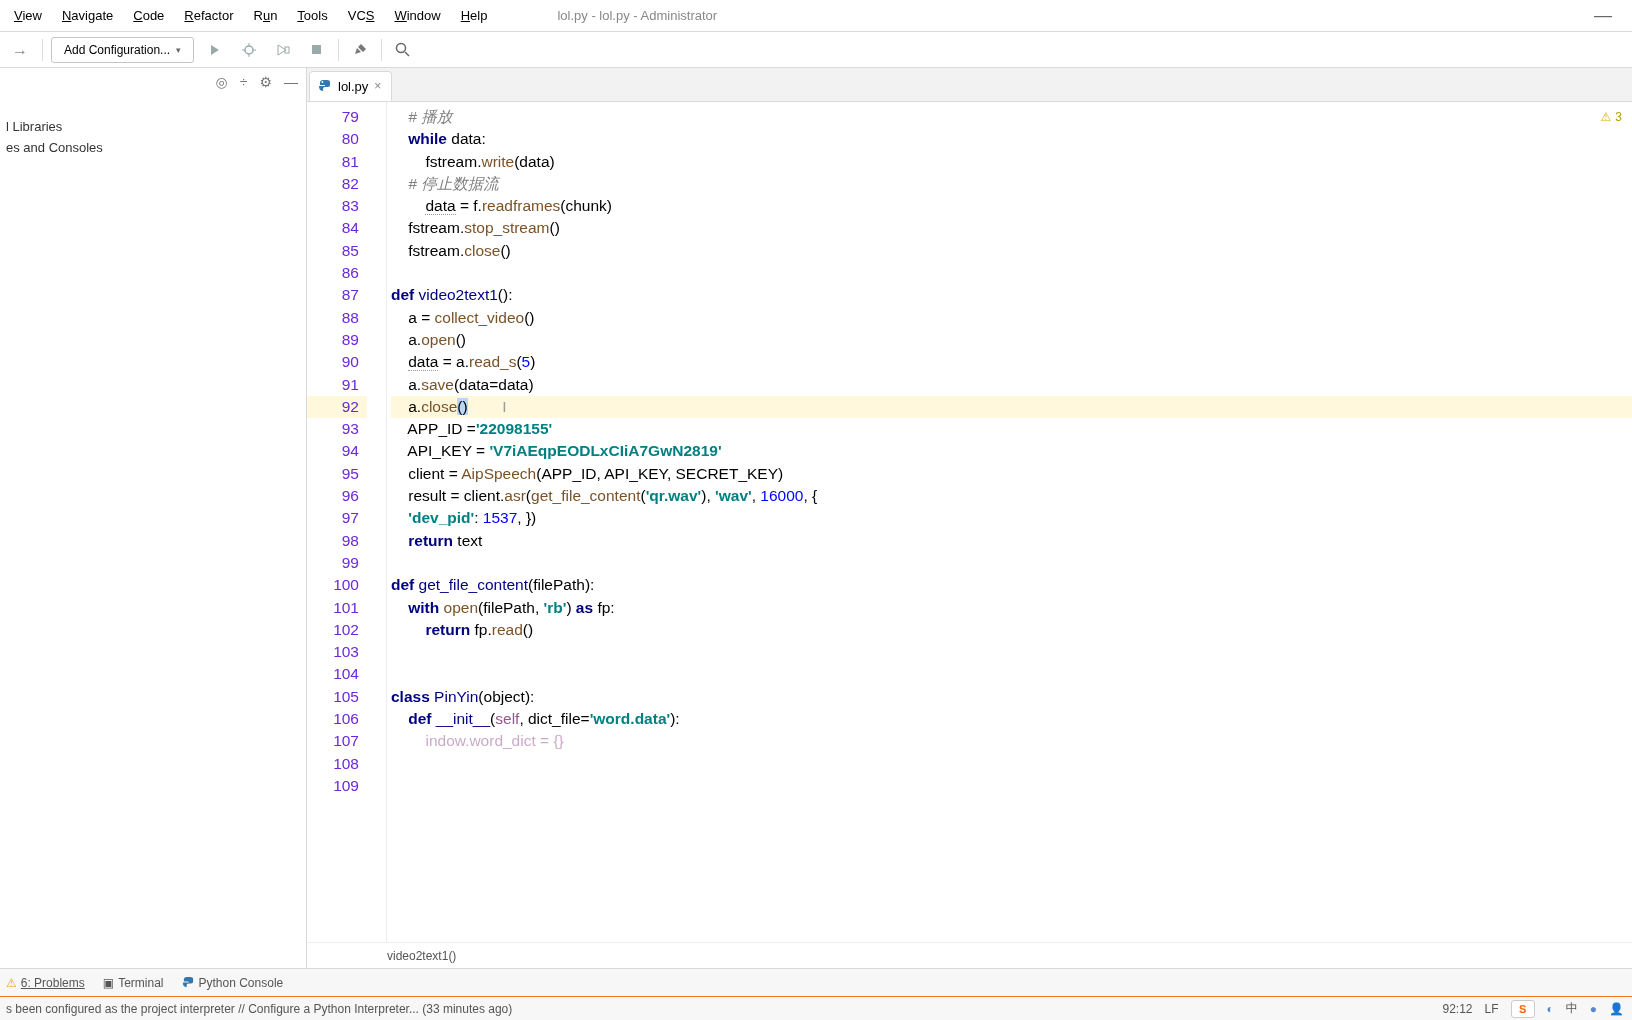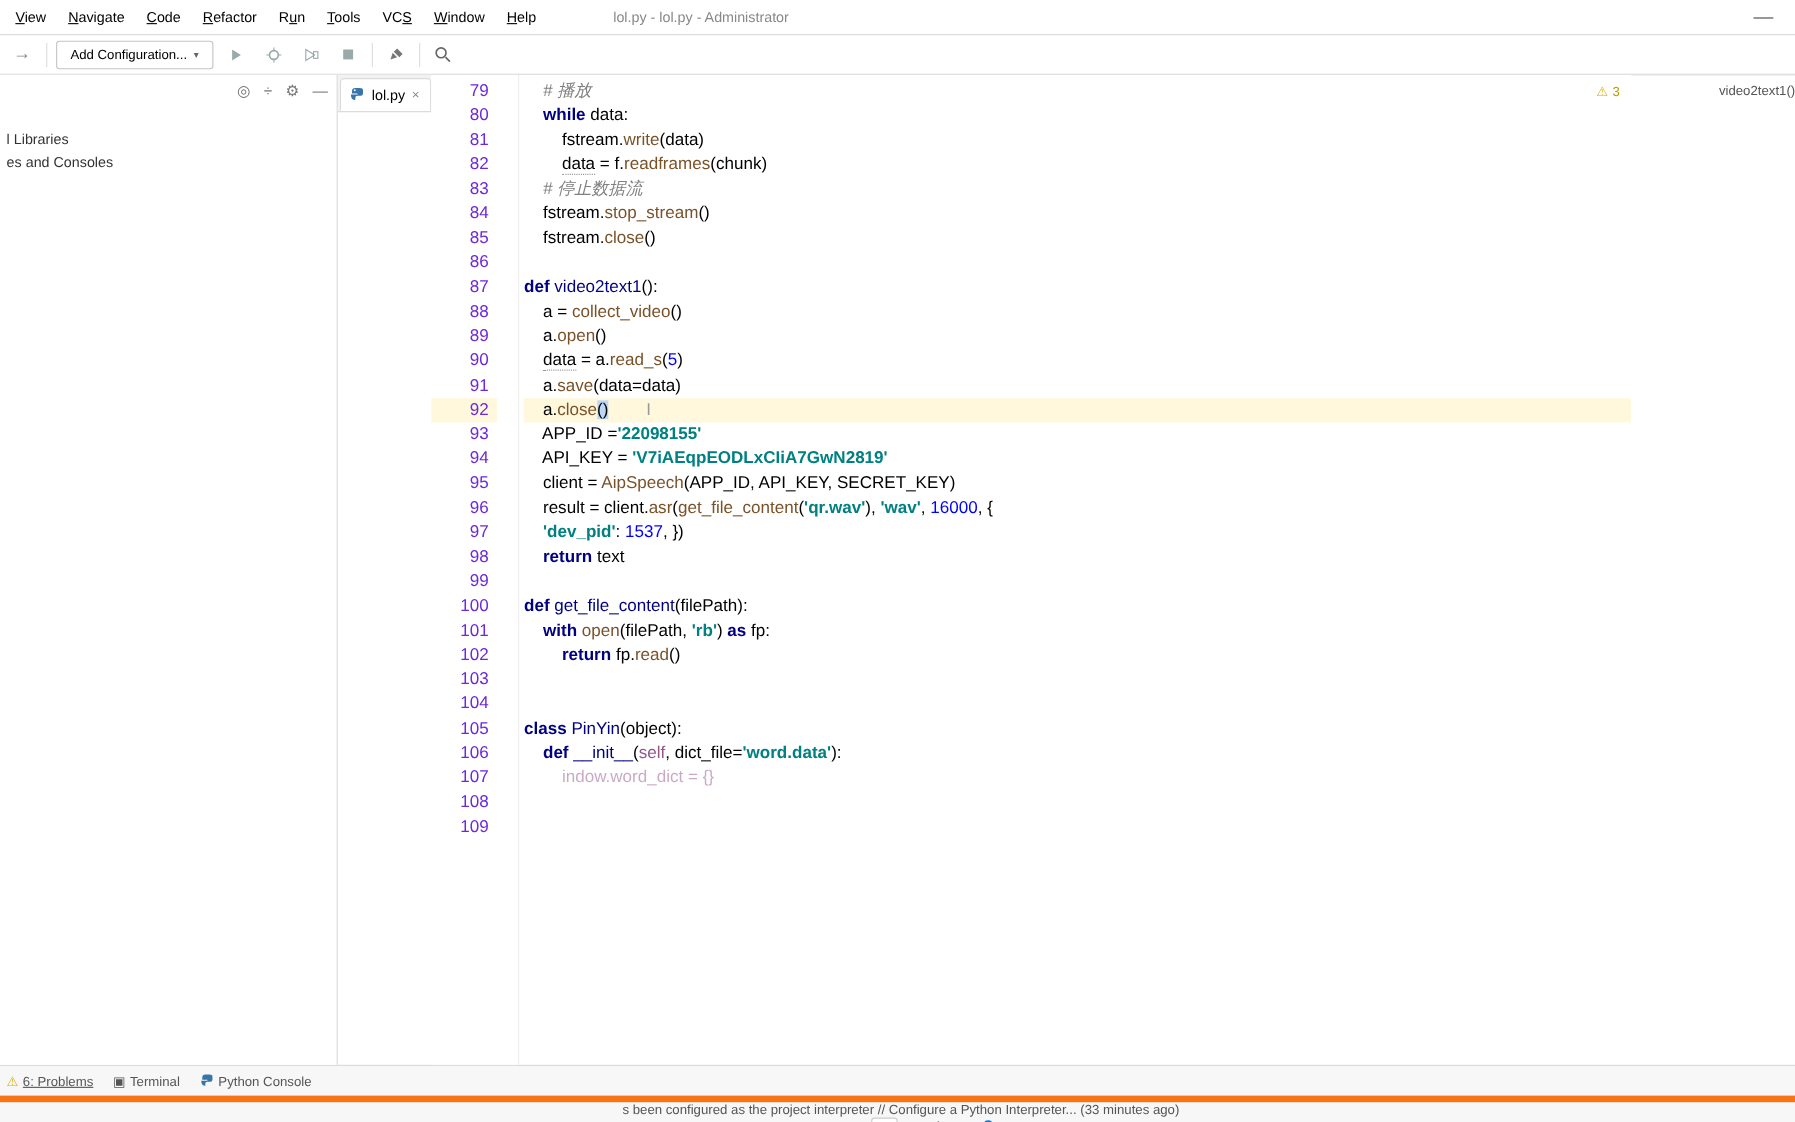--- a/index.html
+++ b/index.html
@@ -16,21 +16,21 @@
 .toolbar .config-btn::after { content: '▾'; font-size: 9px; color: #666; }
 .toolbar .icon-btn { width: 26px; height: 26px; display:flex;align-items:center;justify-content:center; color: #aaa; }
 .toolbar .sep { width: 1px; height: 22px; background: #ddd; }
 
 .main-area { display: flex; height: calc(100% - 32px - 36px - 28px - 24px); }
 .project-panel { width: 307px; border-right: 1px solid #d9d9d9; background:#fff; position: relative; }
 .project-icons { position: absolute; top: 6px; right: 8px; display: flex; gap: 12px; color: #777; font-size: 14px; }
 .project-tree { padding-top: 48px; padding-left: 6px; font-size: 13px; color: #333; }
 .project-tree .item { padding: 3px 0; white-space: nowrap; overflow: hidden; }
 
-.editor-area { flex: 1; display: flex; flex-direction: row; }
+.editor-area { flex: 1; display: flex; flex-direction: column; }
 .tabs-row { height: 34px; display: flex; align-items: flex-end; border-bottom: 1px solid #d9d9d9; background: #f2f2f2; }
 .tab { height: 30px; background: #fff; border: 1px solid #d9d9d9; border-bottom: 1px solid #fff; padding: 0 10px 0 8px; display:flex; align-items:center; gap:6px; font-size:13px; border-radius: 4px 4px 0 0; margin-left:2px;}
 .tab .file-icon { width:14px; height:14px; display:inline-flex; align-items:center; justify-content:center;}
 .tab .close { color:#888; font-size:12px; }
 
 .editor-body { flex:1; display:flex; overflow:hidden; position: relative; font-family: 'Consolas', 'Courier New', monospace; font-size: 15.5px; }
 .gutter { width: 60px; text-align: right; color: #6d28d9; padding-top: 4px; user-select:none; background:#fff; }
 .gutter .ln { height: 22.3px; line-height: 22.3px; padding-right: 8px; }
 .fold-bar { width: 20px; border-right: 1px solid #eee; background:#fff; }
 .code { flex:1; padding-top:4px; padding-left: 4px; position: relative;}
@@ -49,21 +49,21 @@
 .selbg { background: #bcd6f5; }
 
 .warning-badge { position: absolute; top: 8px; right: 10px; display: flex; align-items:center; gap:4px; color:#b5a100; font-size: 12px;}
 .warning-badge .wi { color: #d9a900;}
 
 .breadcrumb-bar { height: 26px; border-top: 1px solid #eee; padding-left: 80px; display:flex; align-items:center; font-size:12px; color:#555;}
 
 .bottom-toolbar { height: 28px; border-top: 1px solid #d9d9d9; display: flex; align-items:center; padding-left: 6px; gap: 18px; font-size: 12px; color:#555; background:#f7f7f7;}
 .bottom-toolbar .bt-item { display:flex; align-items:center; gap:4px;}
 
-.status-bar { height: 24px; border-top: 6px solid #f97316; display: flex; align-items:center; padding-left: 6px; font-size:12px; color:#555; background:#f7f7f7; justify-content: space-between; flex-direction: column;}
+.status-bar { height: 24px; border-top: 1px solid #f97316; display: flex; align-items:center; padding-left: 6px; font-size:12px; color:#555; background:#f7f7f7; justify-content: space-between;}
 .status-bar .right { display:flex; align-items:center; gap:12px; padding-right:8px;}
 .status-bar .right .ime { background:#fff; border:1px solid #ccc; border-radius:3px; width:24px; height:18px; display:inline-flex;align-items:center;justify-content:center; color:#ff6600; font-weight:bold; font-size:11px;}
 
 svg { display: block; }
 </style>
 </head>
 <body>
 
 <div class="menubar">
   <span class="menu-item"><span class="ul">V</span><span>iew</span></span>
@@ -187,22 +187,22 @@
           <div class="ln">106</div>
           <div class="ln">107</div>
           <div class="ln">108</div>
           <div class="ln">109</div>
         </div>
       <div class="fold-bar"></div>
       <div class="code" id="code">
           <div class="line">    <span class="com"># 播放</span></div>
           <div class="line">    <span class="kw">while</span> data:</div>
           <div class="line">        fstream.<span class="fn">write</span>(data)</div>
+          <div class="line">    <span class="com"># 停止数据流</span></div>
           <div class="line">        <span class="id" style="border-bottom:1px dotted #999">data</span> = f.<span class="fn">readframes</span>(chunk)</div>
-          <div class="line">    <span class="com"># 停止数据流</span></div>
           <div class="line">    fstream.<span class="fn">stop_stream</span>()</div>
           <div class="line">    fstream.<span class="fn">close</span>()</div>
           <div class="line"></div>
           <div class="line"><span class="kw">def </span><span class="decl">video2text1</span>():</div>
           <div class="line">    a = <span class="fn">collect_video</span>()</div>
           <div class="line">    a.<span class="fn">open</span>()</div>
           <div class="line">    <span class="id" style="border-bottom:1px dotted #999">data</span> = a.<span class="fn">read_s</span>(<span class="num">5</span>)</div>
           <div class="line">    a.<span class="fn">save</span>(data=data)</div>
           <div class="line hl">    a.<span class="fn">close</span><span class="selbg">()</span>        <span style="color:#999">I</span></div>
           <div class="line">    APP_ID =<span class="str">'22098155'</span></div>

